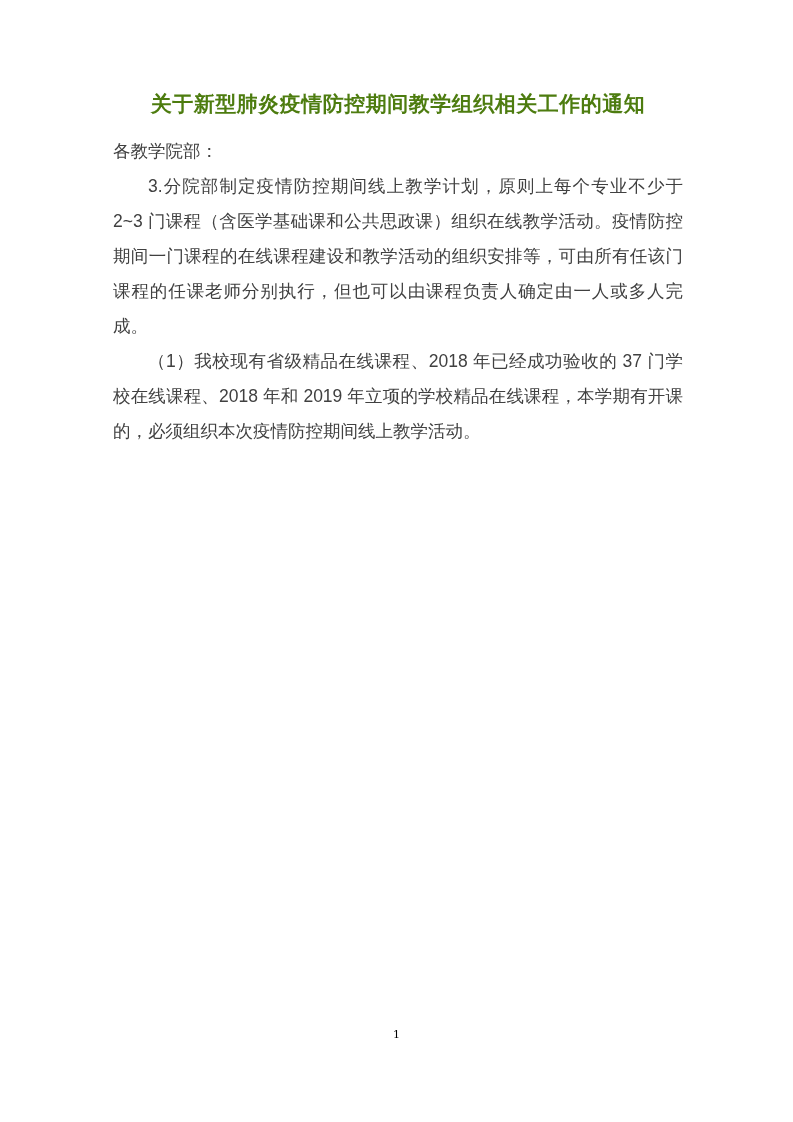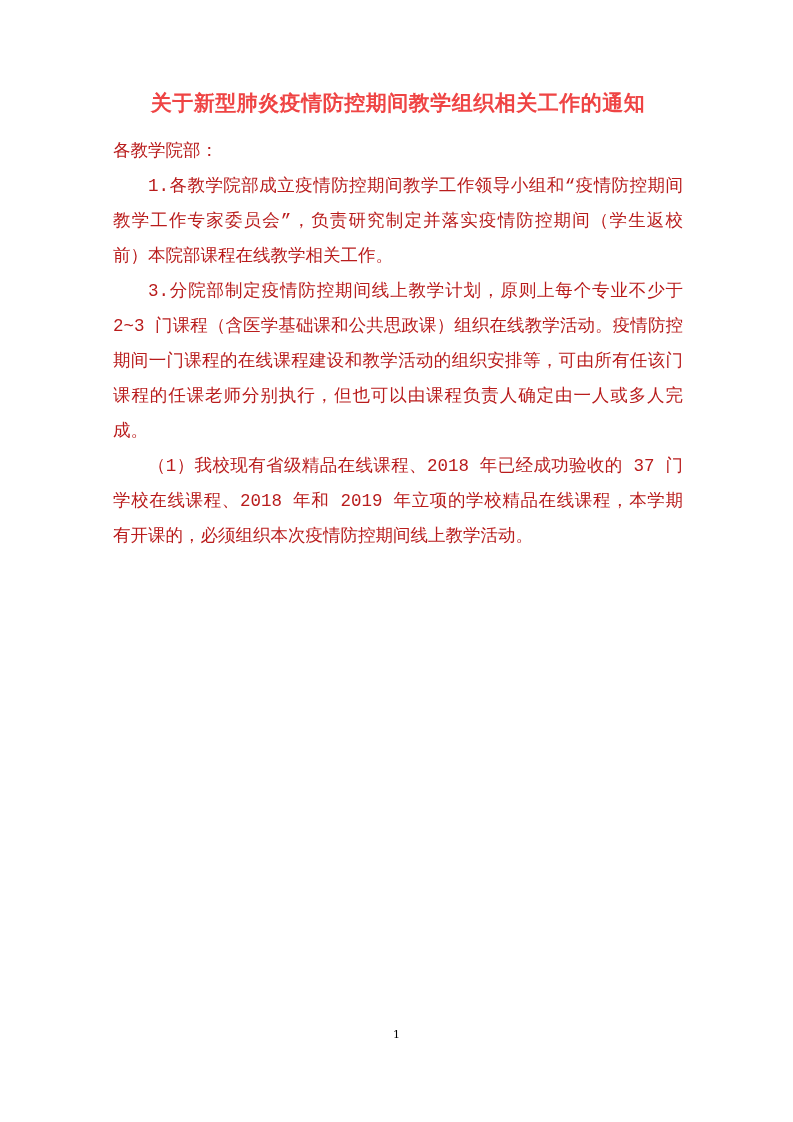--- a/index.html
+++ b/index.html
@@ -19,34 +19,34 @@
     overflow: hidden;
     box-sizing: border-box;
   }
   .content {
     position: absolute;
     left: 113px;
     top: 88px;
     width: 570px;
   }
   .doc-title {
-    font-family: Liberation Serif, serif;
+    font-family: Liberation Sans, sans-serif;
     font-size: 21px;
     font-weight: bold;
-    color: #ef4444;
+    color: #4d7c0f;
     text-align: center;
     letter-spacing: 0.5px;
     line-height: 1.5;
     margin: 0 0 14px 0;
     white-space: nowrap;
   }
   .para {
-    font-family: Liberation Mono, monospace;
+    font-family: Liberation Sans, sans-serif;
     font-size: 17.5px;
-    color: #b91c1c;
+    color: #404040;
     line-height: 2.0;
     margin: 0;
     text-align: justify;
     text-justify: inter-ideograph;
   }
   .indent {
     text-indent: 2em;
   }
   .page-number {
     position: absolute;
@@ -63,21 +63,20 @@
 <body>
 
 <div class="page">
   <div class="content">
 
     <h1 class="doc-title">关于新型肺炎疫情防控期间教学组织相关工作的通知</h1>
 
     <p class="para">各教学院部：</p>
 
 
-    <p class="para indent">1.各教学院部成立疫情防控期间教学工作领导小组和“疫情防控期间教学工作专家委员会”，负责研究制定并落实疫情防控期间（学生返校前）本院部课程在线教学相关工作。</p>
 
 
     <p class="para indent">3.分院部制定疫情防控期间线上教学计划，原则上每个专业不少于 2~3 门课程（含医学基础课和公共思政课）组织在线教学活动。疫情防控期间一门课程的在线课程建设和教学活动的组织安排等，可由所有任该门课程的任课老师分别执行，但也可以由课程负责人确定由一人或多人完成。</p>
 
     <p class="para indent">（1）我校现有省级精品在线课程、2018 年已经成功验收的 37 门学校在线课程、2018 年和 2019 年立项的学校精品在线课程，本学期有开课的，必须组织本次疫情防控期间线上教学活动。</p>
 
 
   </div>
 
   <div class="page-number">1</div>

